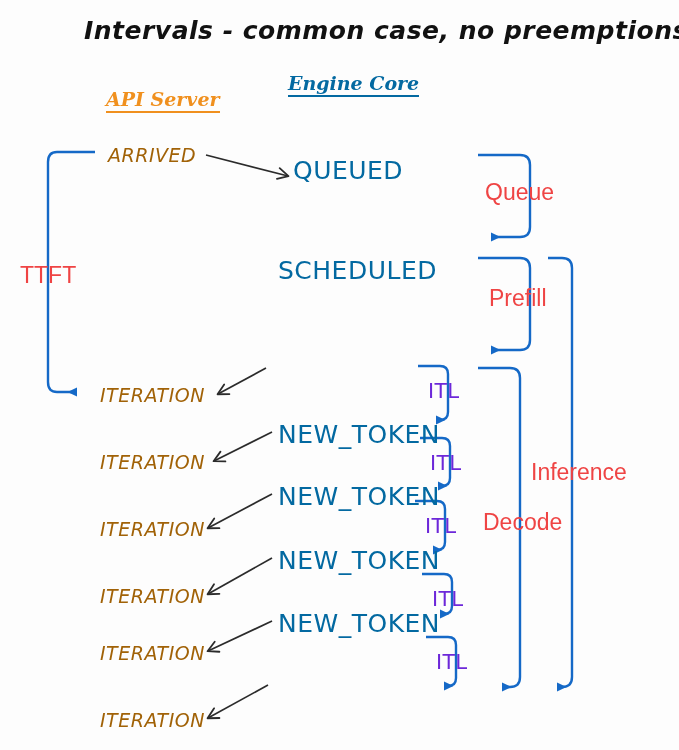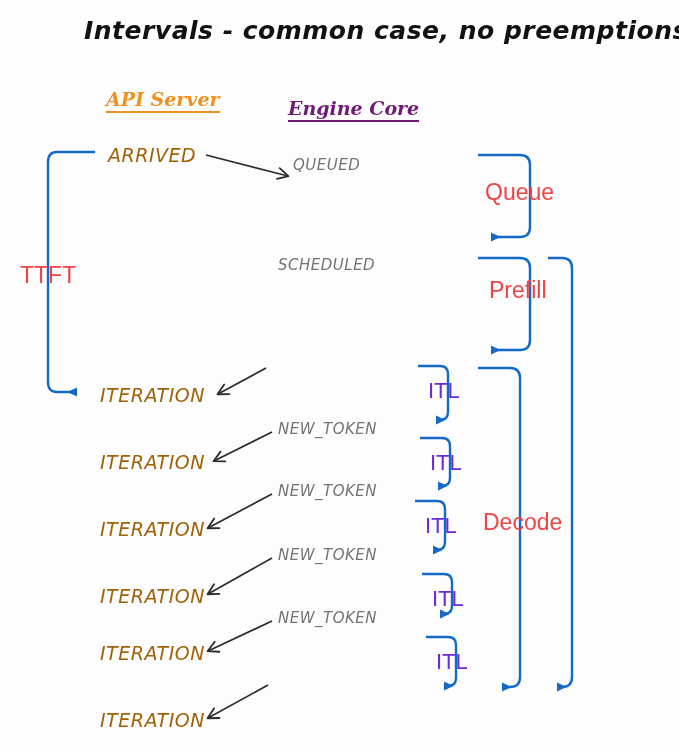--- a/index.html
+++ b/index.html
@@ -41,35 +41,34 @@
   
   .col-head {
     font-family: "DejaVu Serif", serif;
     font-style: italic;
     font-weight: bold;
     font-size: 19px;
     border-bottom: 2px solid currentColor;
     padding-bottom: 2px;
   }
   .col-head-api { color: #F0901E; left: 106px; top: 90px; }
-  .col-head-engine { color: #701a75; left: 288px; top: 99px; }
+  .col-head-engine { color: #0369a1; left: 288px; top: 74px; }
   
   .state-api {
     font-family: "DejaVu Sans", sans-serif;
     font-style: italic;
     font-size: 19px;
     color: #a16207;
     letter-spacing: 0.5px;
   }
   
   .state-engine {
     font-family: "DejaVu Sans", sans-serif;
-    font-style: italic;
-    font-size: 15px;
-    color: #737373;
+    font-size: 25px;
+    color: #0369a1;
     letter-spacing: 0.5px;
   }
   
   .interval-label {
     font-family: "Liberation Sans", sans-serif;
     font-size: 23px;
     color: #ef4444;
   }
   .itl-label {
     font-family: "Liberation Sans", sans-serif;
@@ -167,22 +166,23 @@
 
   <div class="txt state-engine" style="left:293px; top:158px;">QUEUED</div>
   <div class="txt state-engine" style="left:278px; top:258px;">SCHEDULED</div>
   <div class="txt state-engine" style="left:278px; top:422px;">NEW_TOKEN</div>
   <div class="txt state-engine" style="left:278px; top:484px;">NEW_TOKEN</div>
   <div class="txt state-engine" style="left:278px; top:548px;">NEW_TOKEN</div>
   <div class="txt state-engine" style="left:278px; top:611px;">NEW_TOKEN</div>
 
   <div class="txt interval-label" style="left:20px; top:264px;">TTFT</div>
   <div class="txt interval-label" style="left:485px; top:181px;">Queue</div>
-  <div class="txt interval-label" style="left:489px; top:279px;">Prefill</div>
+  <div class="txt interval-label" style="left:489px; top:287px;">Prefill</div>
   <div class="txt interval-label" style="left:483px; top:511px;">Decode</div>
+  <div class="txt interval-label" style="left:531px; top:461px;">Inference</div>
 
   <div class="txt itl-label" style="left:428px; top:380px;">ITL</div>
   <div class="txt itl-label" style="left:430px; top:452px;">ITL</div>
   <div class="txt itl-label" style="left:425px; top:515px;">ITL</div>
   <div class="txt itl-label" style="left:432px; top:588px;">ITL</div>
   <div class="txt itl-label" style="left:436px; top:651px;">ITL</div>
 
 </div>
 
 </body></html>

